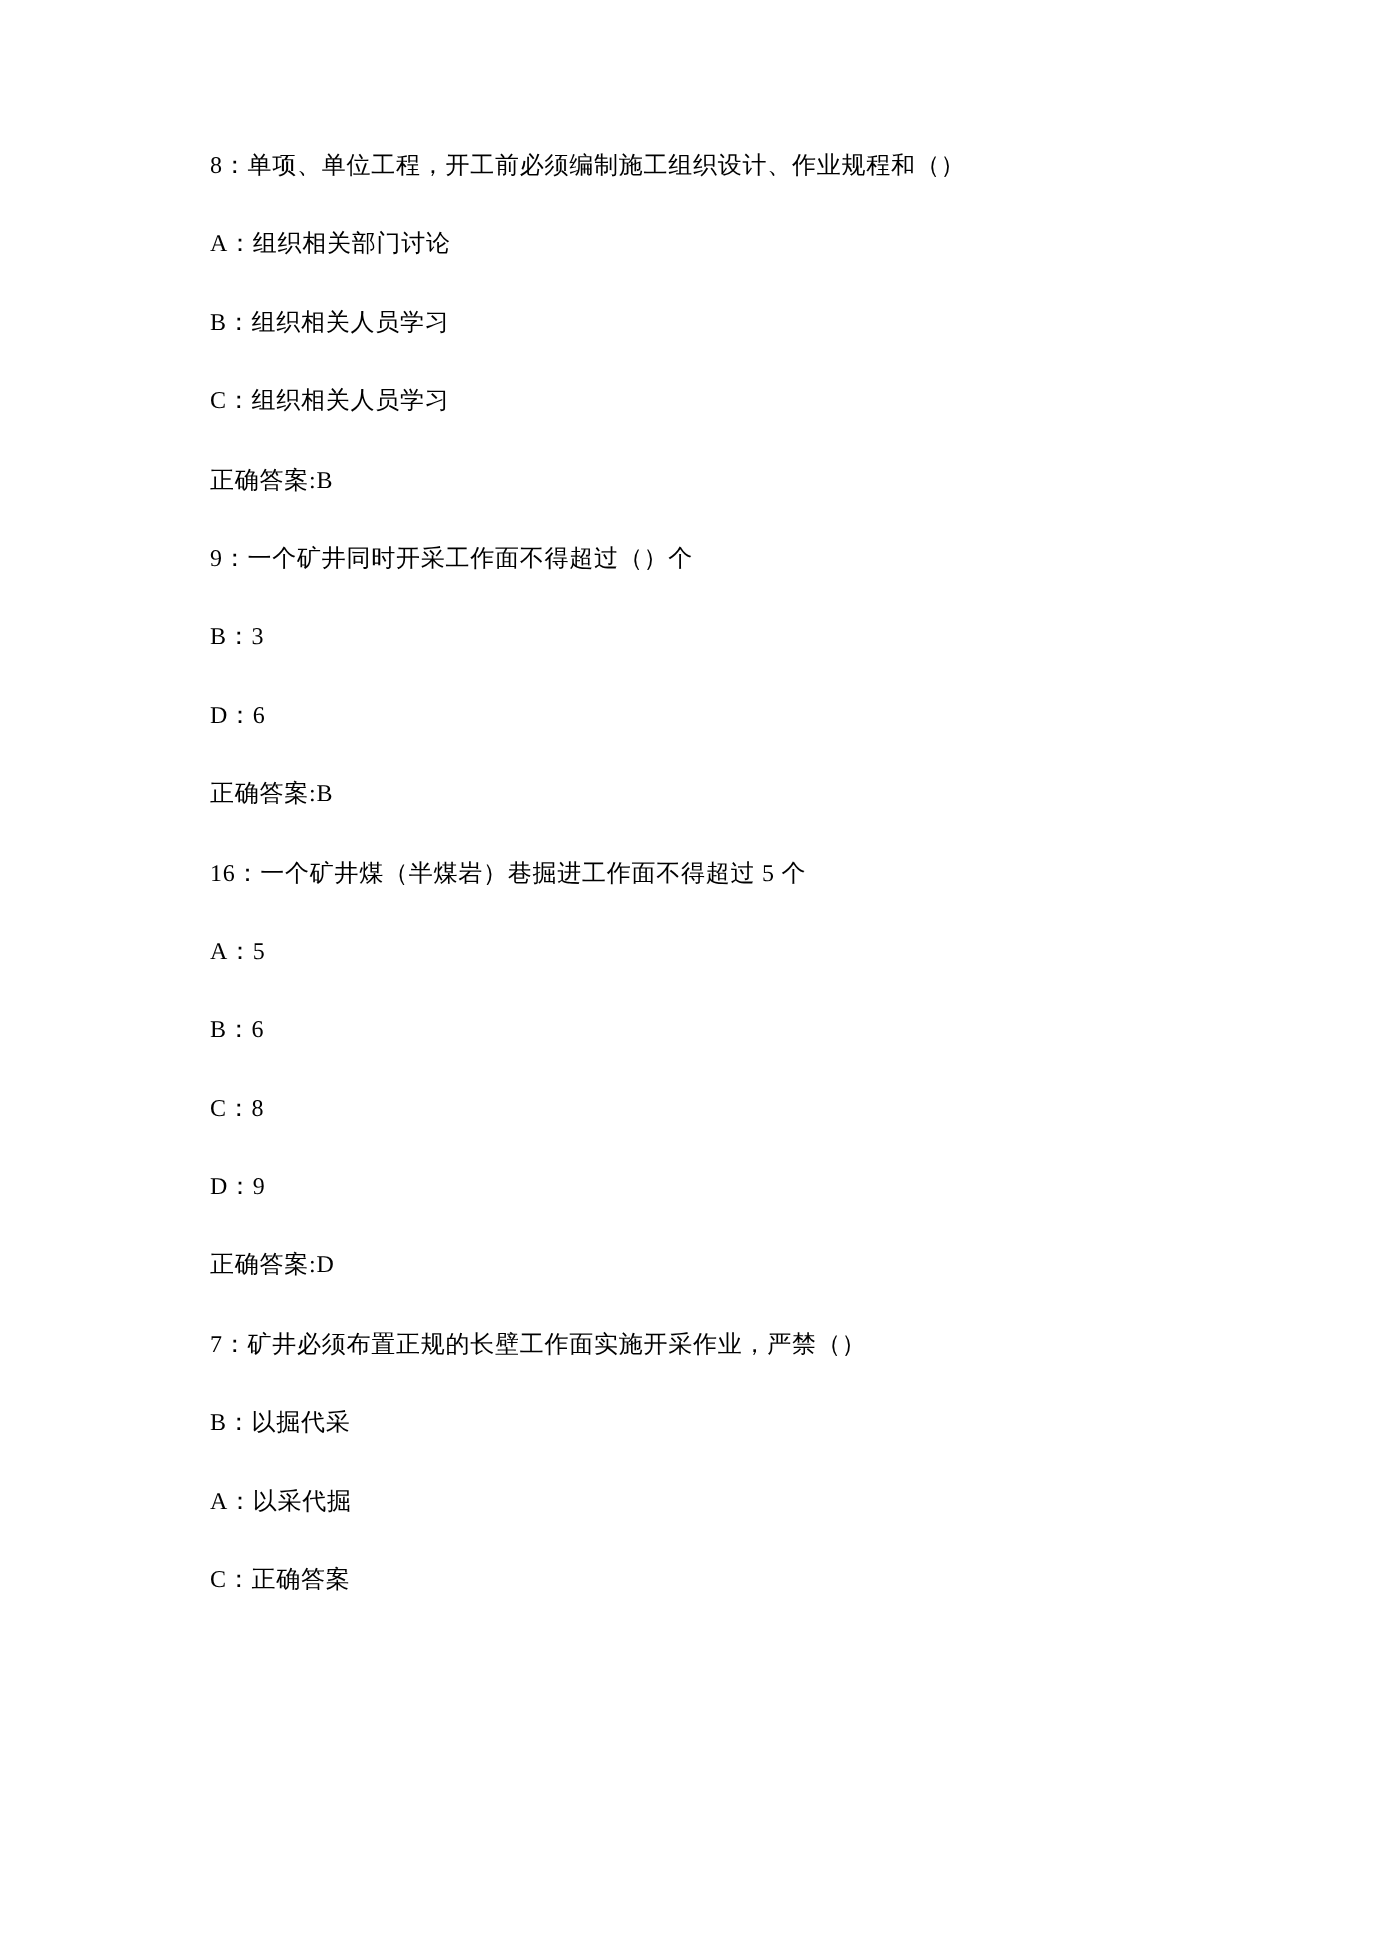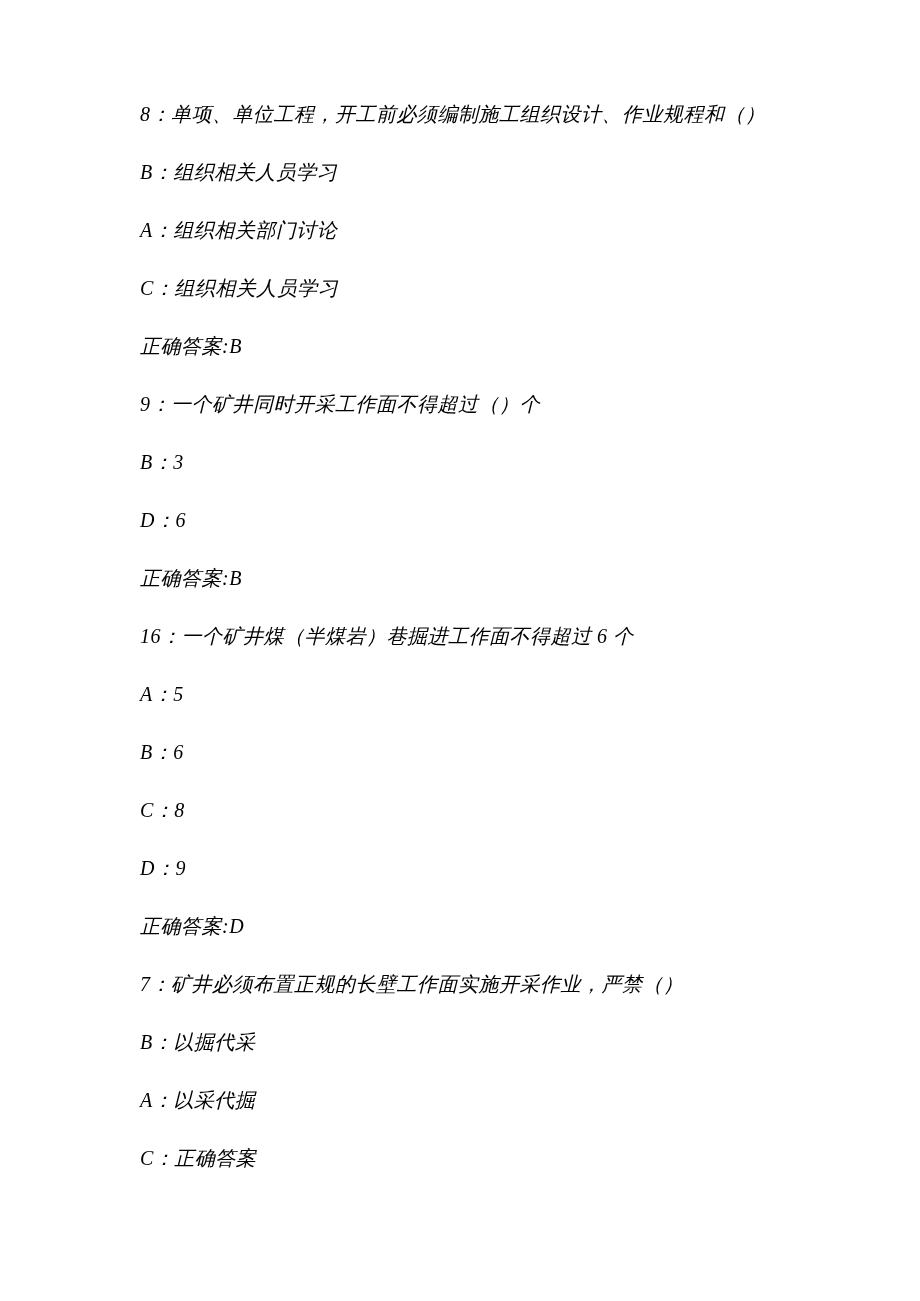--- a/index.html
+++ b/index.html
@@ -5,44 +5,43 @@
     * { margin: 0; padding: 0; box-sizing: border-box; }
     body {
       width: 920px;
       height: 1301px;
       background: #ffffff;
       font-family: "SimSun", "宋体", serif;
       color: #000000;
       padding: 100px 140px 0 140px;
     }
     .line {
-      font-size: 20px;
+      font-size: 16px;
       line-height: 1.4;
       margin-bottom: 30px;
       letter-spacing: 0.5px;
-      font-style: italic;
     }
   </style>
 </head>
 <body>
 
 <div>
 
   <div class="line"><span>8</span>：<span>单项、单位工程，开工前必须编制施工组织设计、作业规程和（）</span></div>
+  <div class="line"><span>A</span>：<span>组织相关部门讨论</span></div>
   <div class="line"><span>B</span>：<span>组织相关人员学习</span></div>
-  <div class="line"><span>A</span>：<span>组织相关部门讨论</span></div>
   <div class="line"><span>C</span>：<span>组织相关人员学习</span></div>
   <div class="line"><span>正确答案:</span><span>B</span></div>
 
   <div class="line"><span>9</span>：<span>一个矿井同时开采工作面不得超过（）个</span></div>
   <div class="line"><span>B</span>：<span>3</span></div>
   <div class="line"><span>D</span>：<span>6</span></div>
   <div class="line"><span>正确答案:</span><span>B</span></div>
 
-  <div class="line"><span>16</span>：<span>一个矿井煤（半煤岩）巷掘进工作面不得超过 6 个</span></div>
+  <div class="line"><span>16</span>：<span>一个矿井煤（半煤岩）巷掘进工作面不得超过 5 个</span></div>
   <div class="line"><span>A</span>：<span>5</span></div>
   <div class="line"><span>B</span>：<span>6</span></div>
   <div class="line"><span>C</span>：<span>8</span></div>
   <div class="line"><span>D</span>：<span>9</span></div>
   <div class="line"><span>正确答案:</span><span>D</span></div>
 
   <div class="line"><span>7</span>：<span>矿井必须布置正规的长壁工作面实施开采作业，严禁（）</span></div>
   <div class="line"><span>B</span>：<span>以掘代采</span></div>
   <div class="line"><span>A</span>：<span>以采代掘</span></div>
   <div class="line"><span>C</span>：<span>正确答案</span></div>

